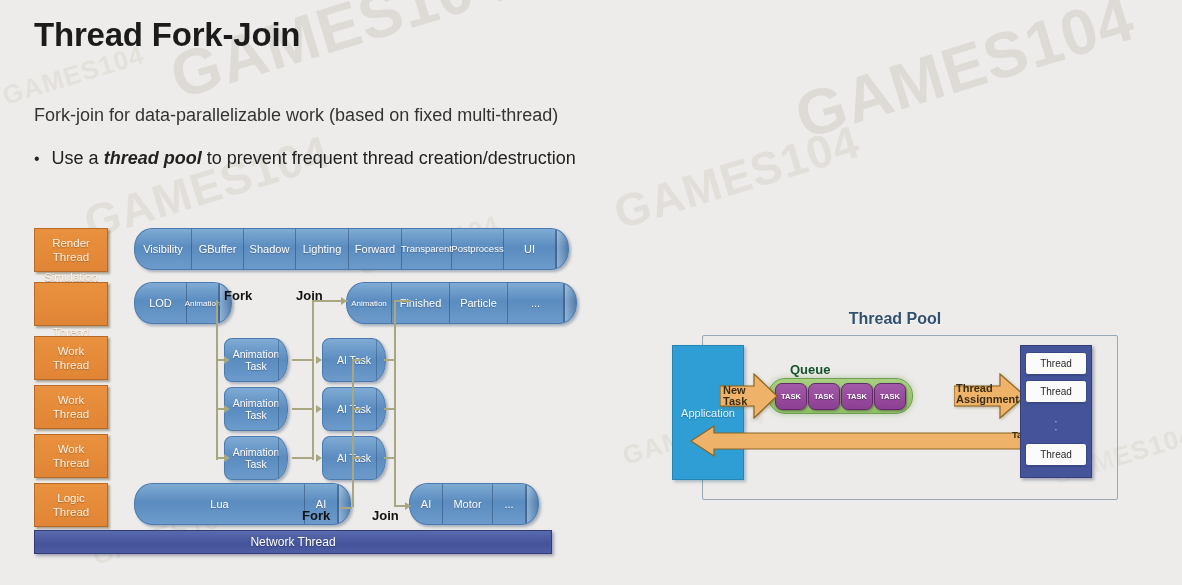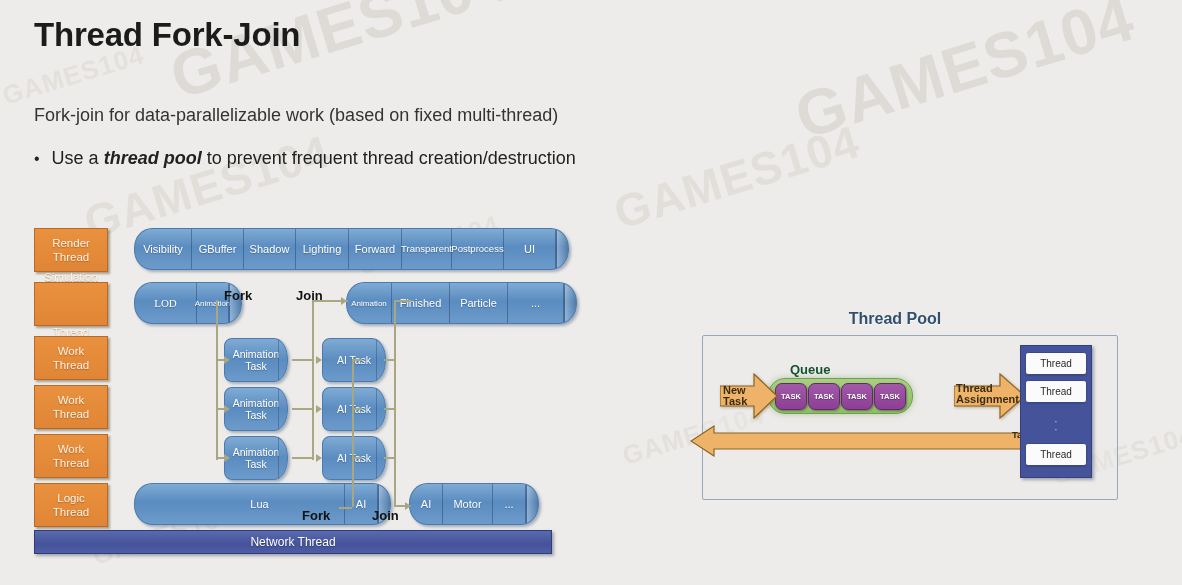--- a/index.html
+++ b/index.html
@@ -225,37 +225,37 @@
           <div class="seg" style="width: 53px;">Lighting</div>
           <div class="seg" style="width: 53px;">Forward</div>
           <div class="seg small" style="width: 50px;">Transparent</div>
           <div class="seg small" style="width: 52px;">Postprocess</div>
           <div class="seg" style="width: 52px;">UI</div>
           <div class="cyl-cap"></div>
         </div>
       </div>
       <div class="pill-row" style="left: 100px; top: 54px;">
         <div class="cyl">
-          <div class="seg" style="width: 62px; font-family: Liberation Serif, serif;">LOD</div>
+          <div class="seg" style="width: 52px;">LOD</div>
           <div class="seg tiny" style="width: 32px;">Animation</div>
           <div class="cyl-cap"></div>
         </div>
       </div>
       <div class="pill-row" style="left: 312px; top: 54px;">
         <div class="cyl">
           <div class="seg tiny" style="width: 45px;">Animation</div>
           <div class="seg" style="width: 58px;">Finished</div>
           <div class="seg" style="width: 58px;">Particle</div>
           <div class="seg" style="width: 56px;">...</div>
           <div class="cyl-cap"></div>
         </div>
       </div>
       <div class="pill-row" style="left: 100px; top: 255px;">
         <div class="cyl">
-          <div class="seg" style="width: 170px; margin-left: 40px;">Lua</div>
+          <div class="seg" style="width: 170px;">Lua</div>
           <div class="seg" style="width: 33px;">AI</div>
           <div class="cyl-cap"></div>
         </div>
       </div>
       <div class="pill-row" style="left: 375px; top: 255px;">
         <div class="cyl">
           <div class="seg" style="width: 33px;">AI</div>
           <div class="seg" style="width: 50px; text-align: center;">Motor</div>
           <div class="seg" style="width: 33px;">...</div>
           <div class="cyl-cap"></div>
@@ -329,20 +329,23 @@
     </div>
   <div id="network-thread">
     <span>Network Thread</span>
   </div>
 </div>
 
 <div id="right-diagram">
   <div id="thread-pool-title">Thread Pool</div>
   <div id="pool-frame"></div>
 
+  <div id="application-box">
+    <span>Application</span>
+  </div>
 
   <div id="queue-label">Queue</div>
   <div id="queue-box">
       <div class="task-chip">TASK</div>
       <div class="task-chip">TASK</div>
       <div class="task-chip">TASK</div>
       <div class="task-chip">TASK</div>
     </div>
 
   <div class="arrow-right" style="left:60px;top:68px;">

